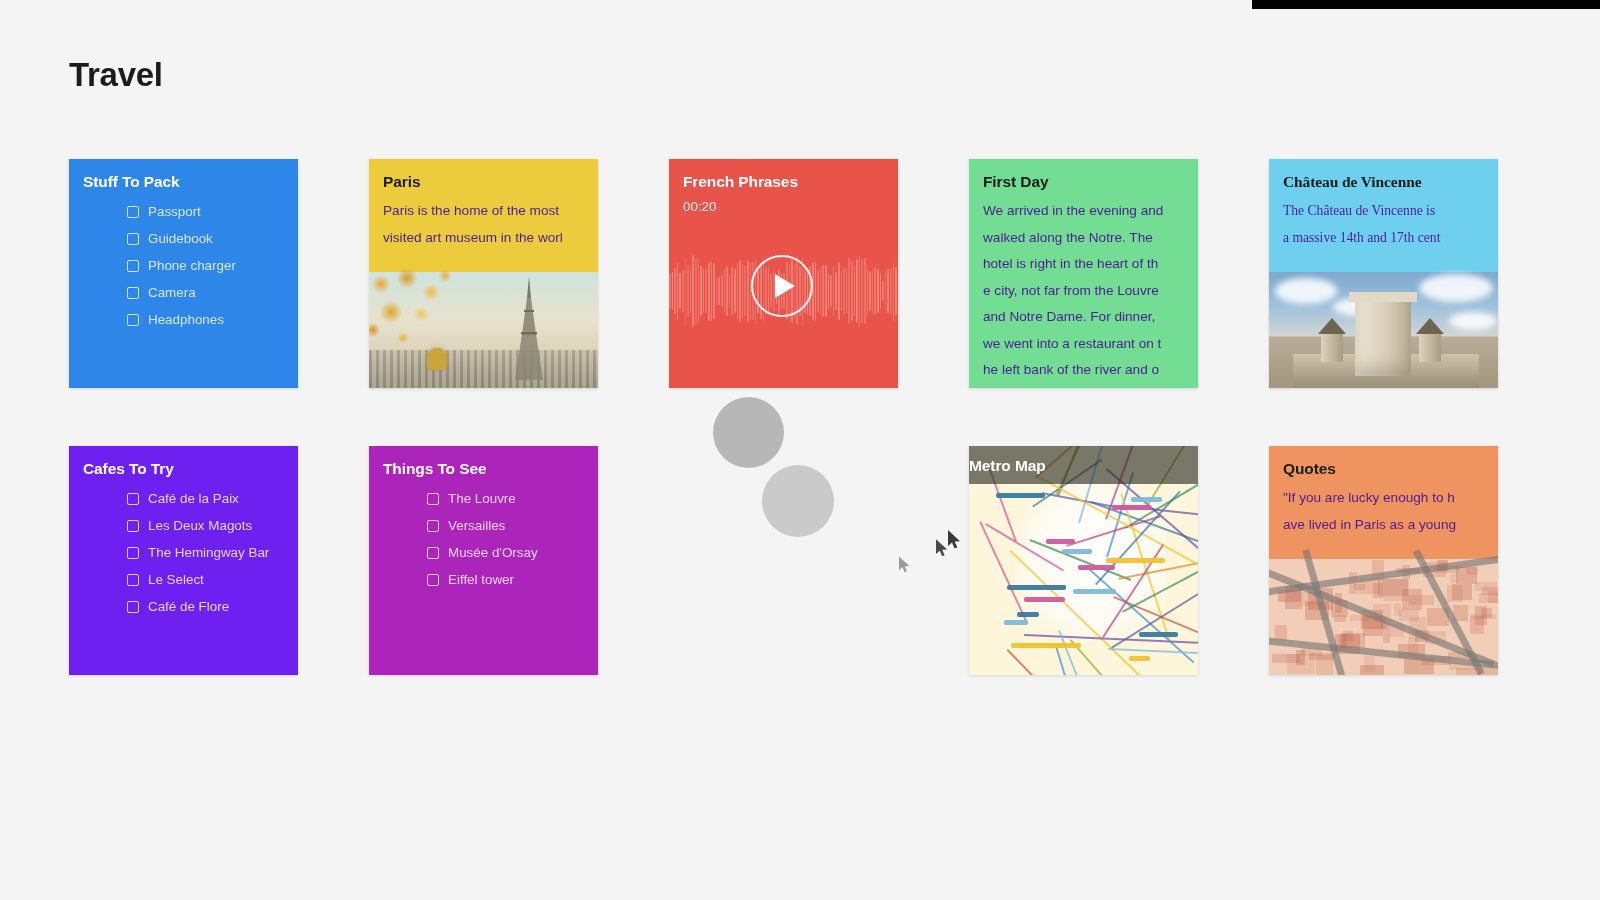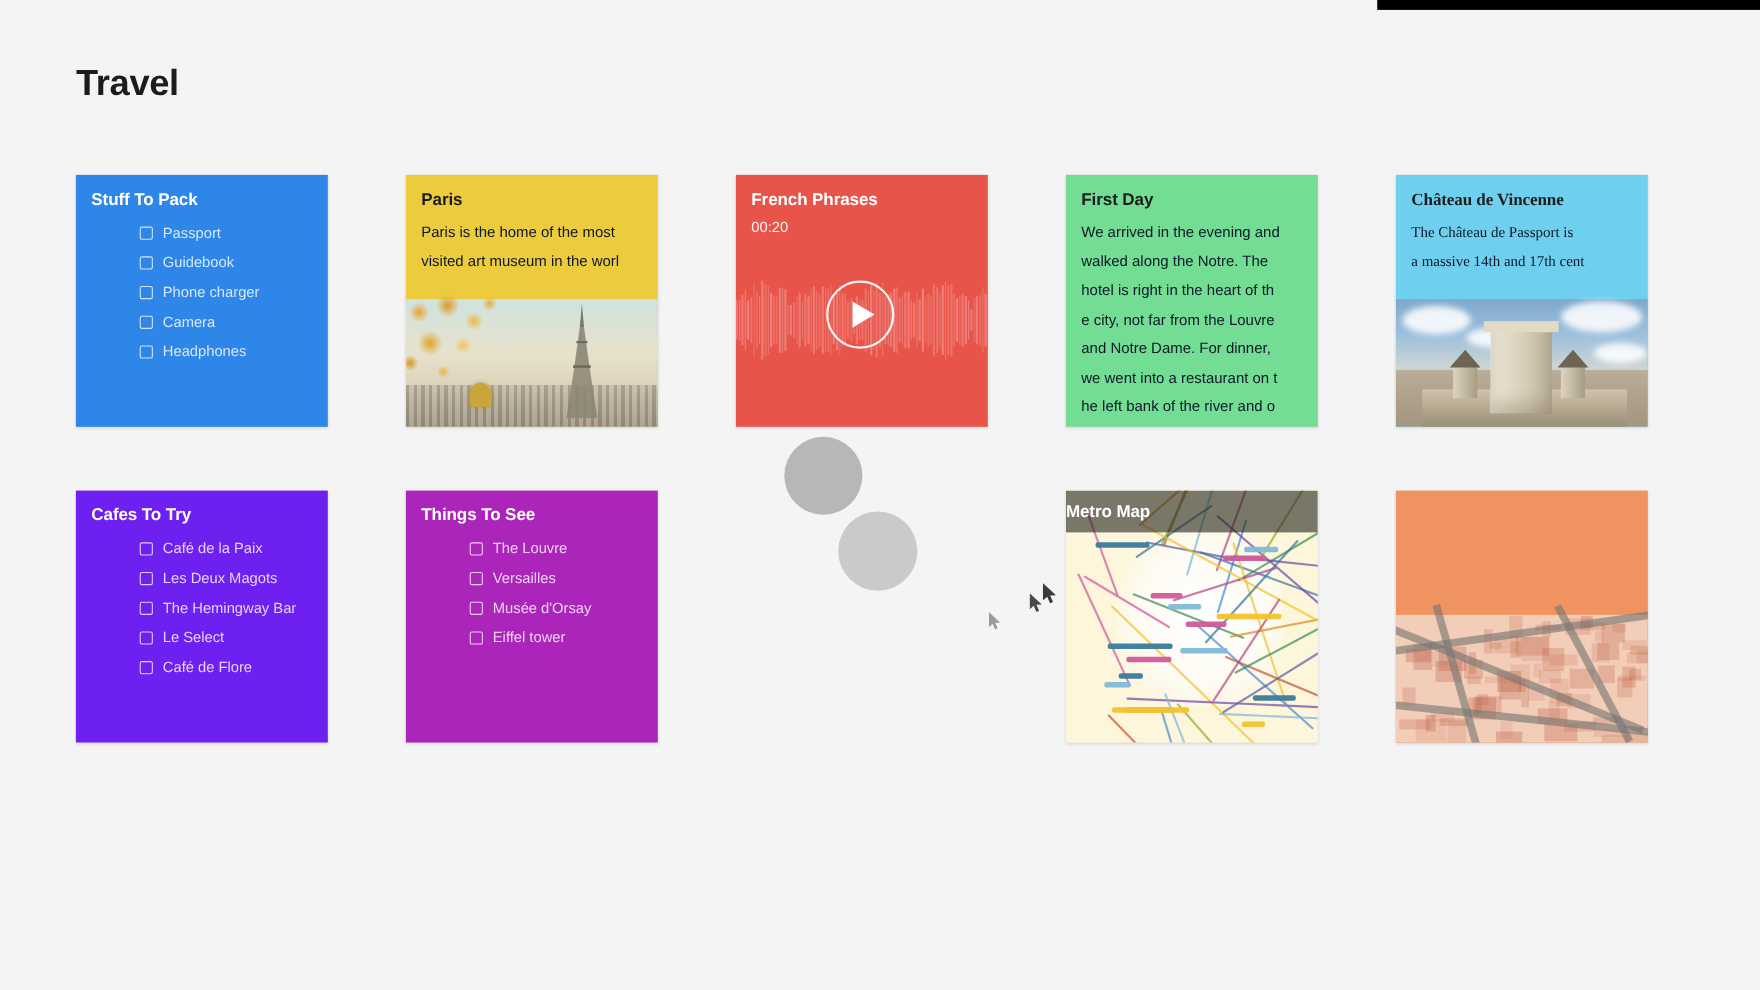--- a/index.html
+++ b/index.html
@@ -47,21 +47,21 @@
     width: 12px; height: 12px; border-radius: 2px;
     border: 1.6px solid rgba(255,255,255,0.78);
     margin-right: 9px; flex: 0 0 auto;
   }
   .citem { font-size: 13.4px; line-height: 16px; white-space: nowrap; }
 
   
   .on-dark .c-title { color: #ffffff; }
   .on-dark .citem  { color: rgba(255,255,255,0.80); }
   .on-light .c-title { color: #1d1d1d; }
-  .on-light .c-body  { color: #0f172a; }
+  .on-light .c-body  { color: #4c1d95; }
 
   
   .photo { position: absolute; left: 0; width: 229px; }
 
   
   .ph-eiffel {
     background:
       radial-gradient(ellipse 120px 70px at 34% 108%, #b9b3a3 0%, rgba(185,179,163,0) 62%),
       linear-gradient(to bottom, #cfe3dd 0%, #e8e2cd 42%, #ddd3bb 68%, #c9c0ad 100%);
   }
@@ -369,21 +369,21 @@
         <div class="c-body">e city, not far from the Louvre</div>
         <div class="c-body">and Notre Dame. For dinner,</div>
         <div class="c-body">we went into a restaurant on t</div>
         <div class="c-body">he left bank of the river and o</div>
       </div>
     </div>
 
     <div class="card on-light" style="left:1269px; top:159px; background:#6ed0ee;font-family:Liberation Serif, serif;">
       <div class="pad">
         <div class="c-title">Château de Vincenne</div>
-        <div class="c-body">The Château de Passport is</div>
+        <div class="c-body">The Château de Vincenne is</div>
         <div class="c-body">a massive 14th and 17th cent</div>
       </div>
       <div class="photo ph-chateau" style="top:113px; height:116px;">
         <div class="cloud" style="left:6px; top:6px; width:62px; height:26px;"></div>
         <div class="cloud" style="left:150px; top:2px; width:74px; height:28px;"></div>
         <div class="cloud" style="left:64px; top:26px; width:52px; height:18px;"></div>
         <div class="cloud" style="left:180px; top:40px; width:48px; height:18px;"></div>
         <div class="wall"></div>
         <div class="turret" style="left:52px;"></div>
         <div class="turret" style="left:150px;"></div>
@@ -499,20 +499,25 @@
             <div class="mstat" style="width: 29.484px; left: 93.3537px; top: 102.78px; background: rgb(127, 185, 216); opacity: 0.95;"></div>
             <div class="mstat" style="width: 39.2953px; left: 169.525px; top: 186.128px; background: rgb(58, 122, 156); opacity: 0.95;"></div>
           </div>
       </div>
       <div class="overlay-bar">
         <div class="c-title">Metro Map</div>
       </div>
     </div>
 
     <div class="card on-light" style="left:1269px; top:446px; background:#ef9460;">
+      <div class="pad">
+        <div class="c-title">Quotes</div>
+        <div class="c-body">"If you are lucky enough to h</div>
+        <div class="c-body">ave lived in Paris as a young</div>
+      </div>
       <div class="photo ph-oldmap" style="top:113px; height:116px;">
         <div id="oldmap">
             <div class="omblock" style="width: 24.2798px; height: 5.5147px; left: 178.848px; top: 93.485px; opacity: 0.55;"></div>
             <div class="omblock" style="width: 15.4118px; height: 13.3684px; left: 119.71px; top: 65.0204px; opacity: 0.35;"></div>
             <div class="omblock" style="width: 9.26306px; height: 14.7452px; left: 26.9036px; top: 90.8185px; opacity: 0.71;"></div>
             <div class="omblock" style="width: 25.9026px; height: 9.84656px; left: 207.751px; top: 106.582px; opacity: 0.47;"></div>
             <div class="omblock" style="width: 22.0403px; height: 18.5052px; left: 92.2516px; top: 51.4114px; opacity: 0.74;"></div>
             <div class="omblock" style="width: 6.68351px; height: 20.4834px; left: 114.356px; top: 63.091px; opacity: 0.53;"></div>
             <div class="omblock" style="width: 7.64416px; height: 19.3569px; left: 65.8031px; top: 34.2424px; opacity: 0.64;"></div>
             <div class="omblock" style="width: 29.6809px; height: 17.6922px; left: 109.134px; top: 19.6698px; opacity: 0.58;"></div>

